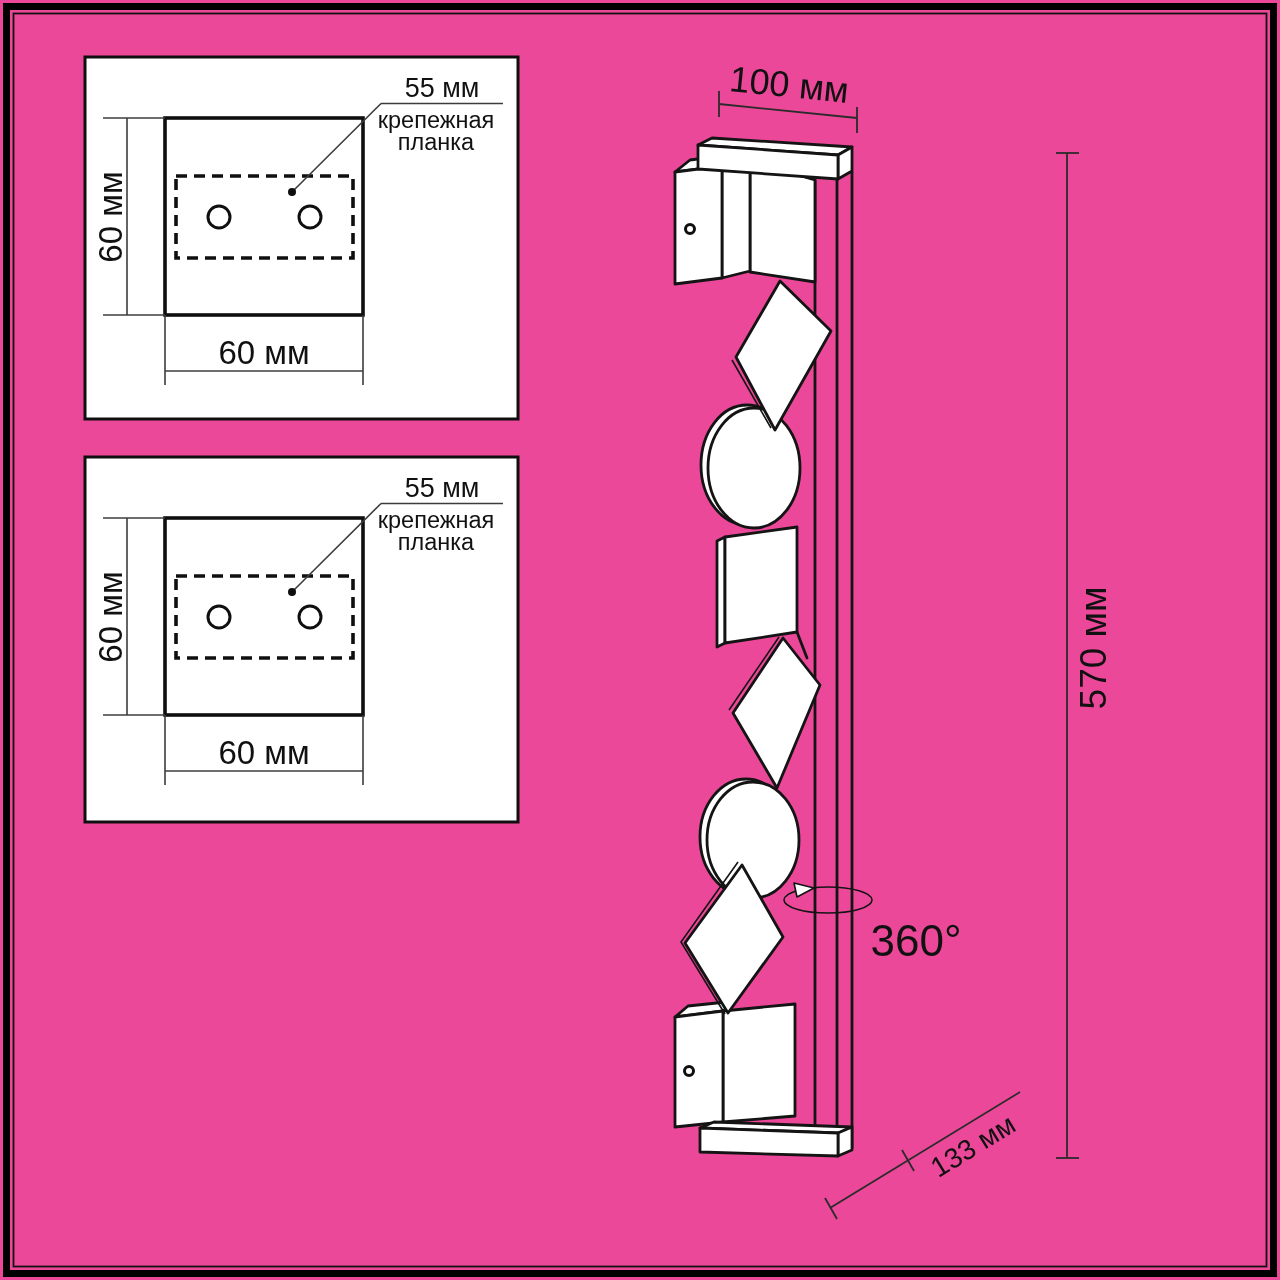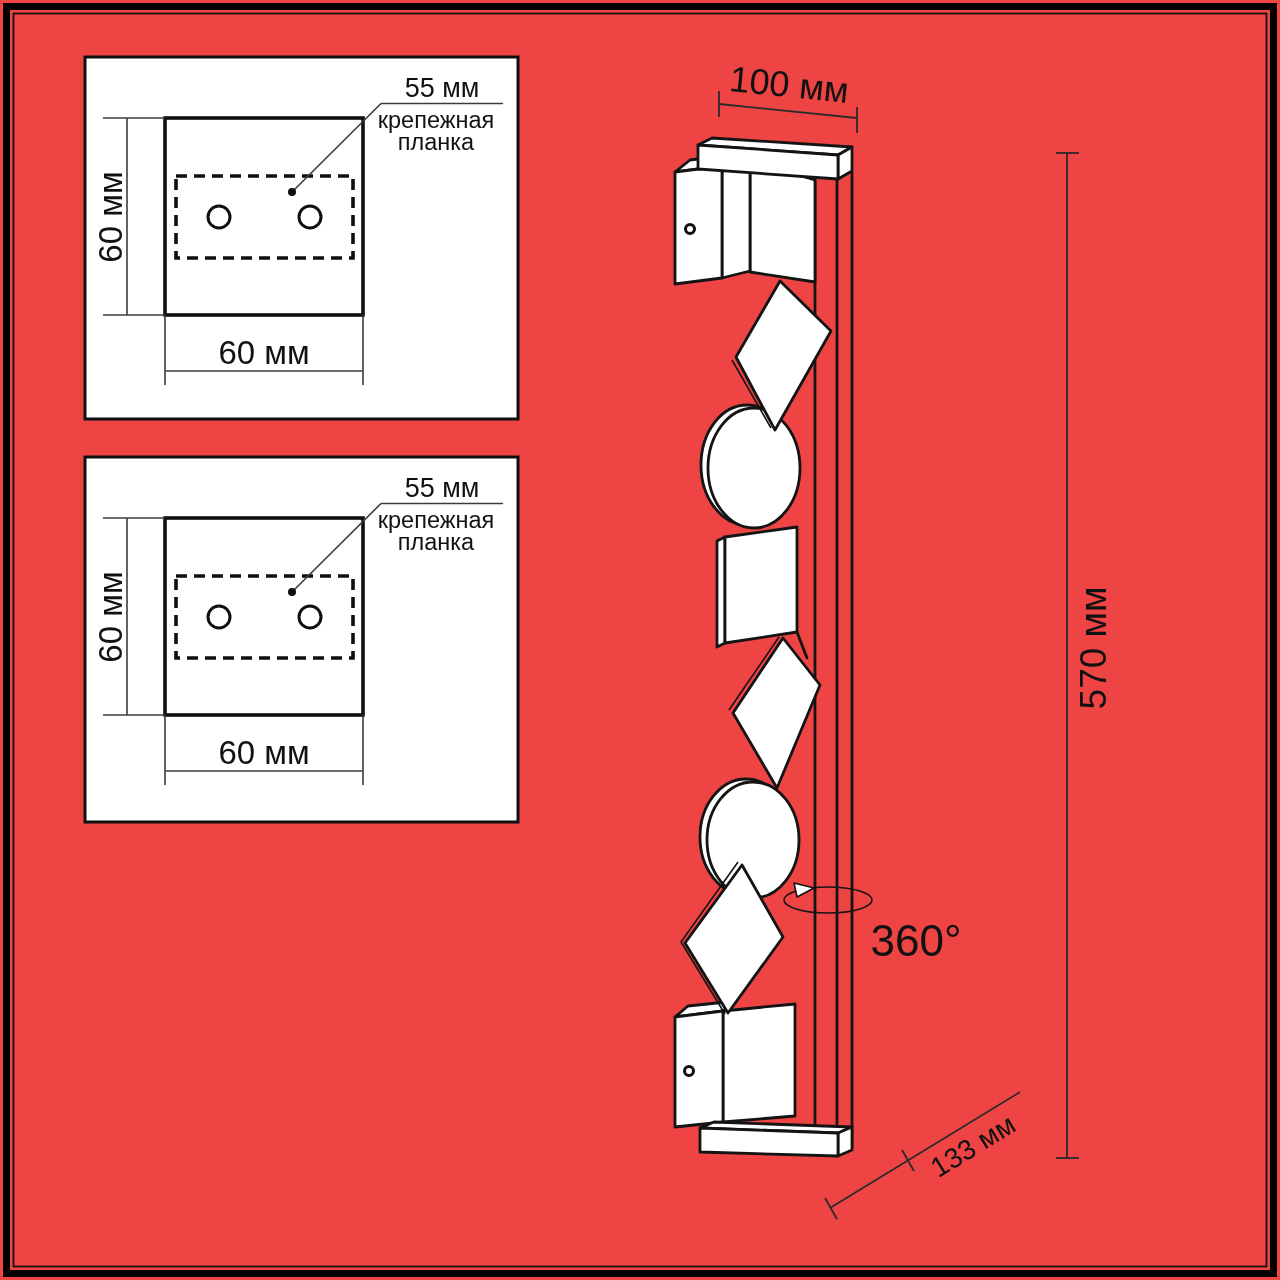--- a/index.html
+++ b/index.html
@@ -1,16 +1,16 @@
 <!DOCTYPE html>
 <html><head>
 <meta charset="utf-8">
 <style>
   html,body{margin:0;padding:0;background:#ffffff;}
-  .page{position:relative;width:1280px;height:1280px;background:#ef4444;overflow:hidden;}
+  .page{position:relative;width:1280px;height:1280px;background:#ec4899;overflow:hidden;}
   svg{display:block;}
   
   .frame-outer{fill:none;stroke:#000;stroke-width:7;}
   .frame-inner{fill:none;stroke:#111;stroke-width:1.8;}
   
   .box{fill:#fff;stroke:#0f0f0f;stroke-width:3;}
   .sq{fill:none;stroke:#0f0f0f;stroke-width:3.6;}
   .dash{fill:none;stroke:#0f0f0f;stroke-width:3.6;stroke-dasharray:11 7;}
   .hole{fill:#fff;stroke:#0f0f0f;stroke-width:3;}
   .dot{fill:#0f0f0f;stroke:none;}

